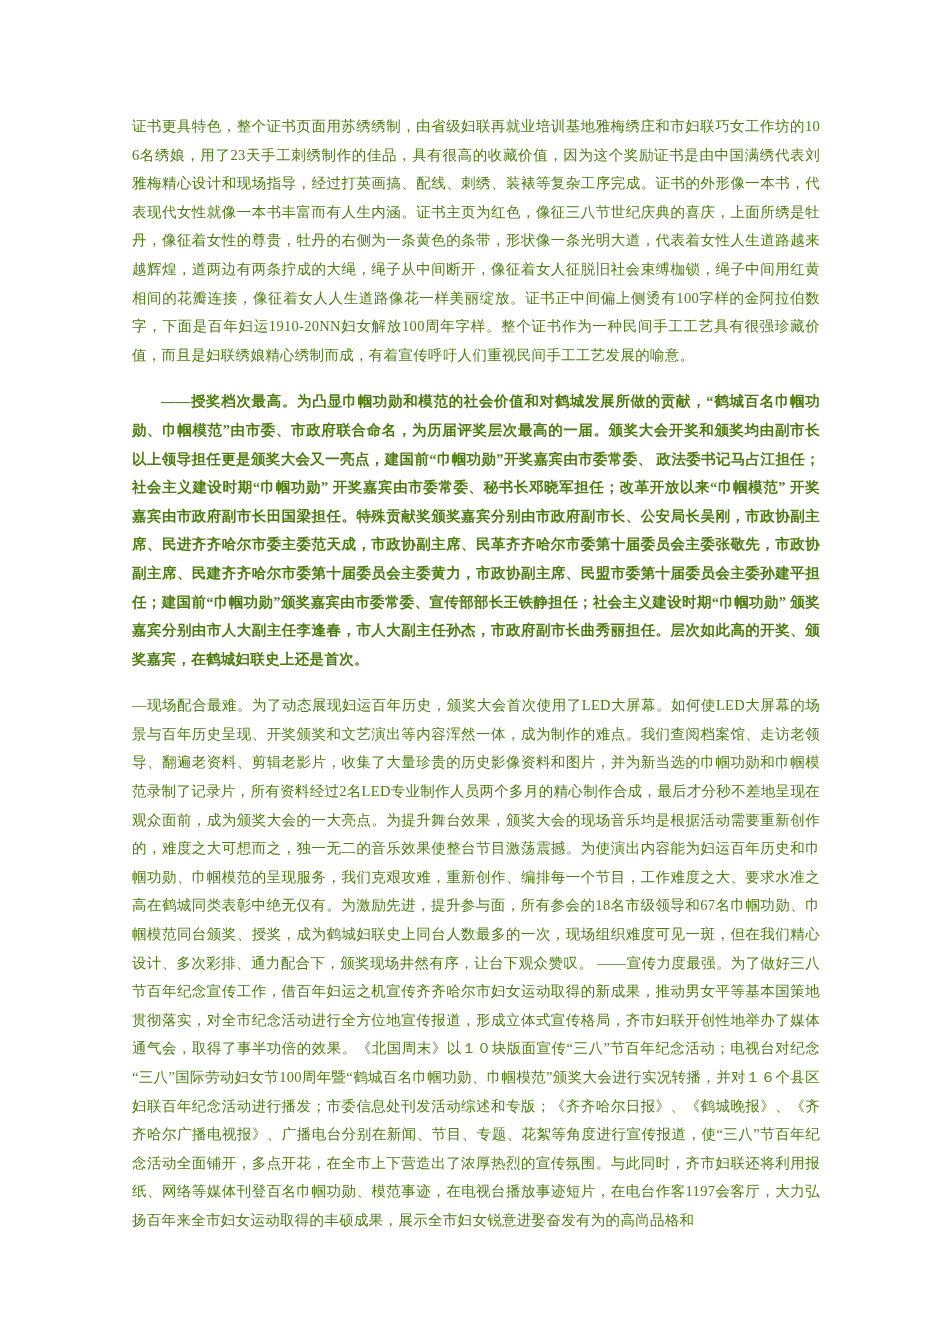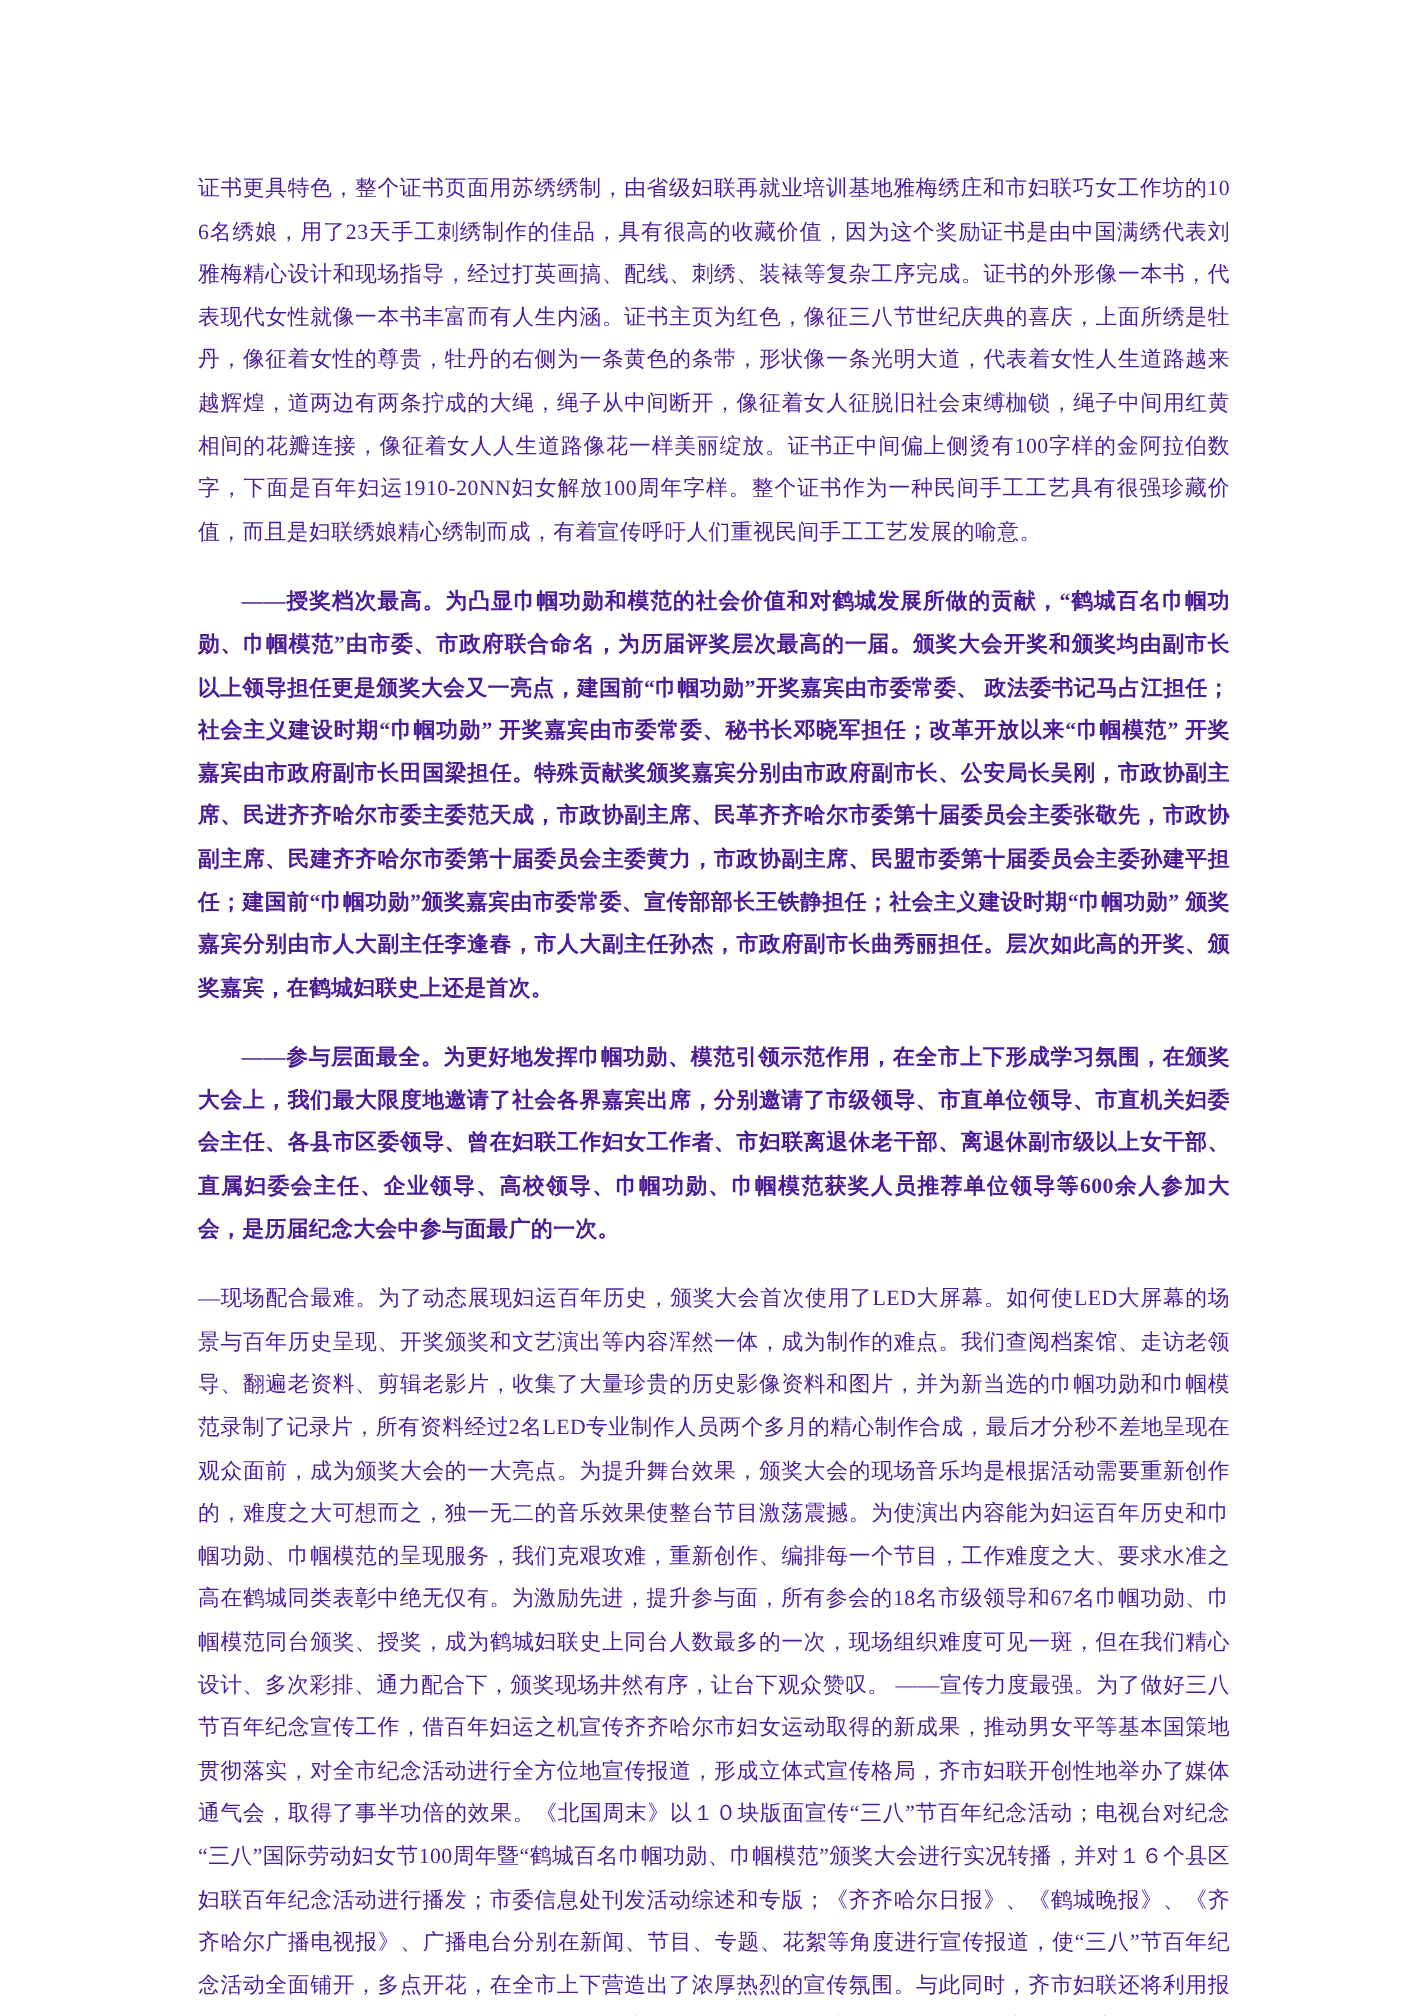--- a/index.html
+++ b/index.html
@@ -17,37 +17,36 @@
     position: absolute;
     top: 112px;
     left: 132px;
     width: 688px;
   }
   p.doc-para {
     font-family: "Liberation Serif", "DejaVu Serif", serif;
     font-size: 14.5px;
     line-height: 28.6px;
     letter-spacing: 0.3px;
-    color: #4c1d95;
+    color: #4d7c0f;
     text-align: justify;
     text-justify: inter-ideograph;
     margin: 0 0 18px 0;
     word-break: break-all;
   }
   p.doc-para.indent {
     text-indent: 2em;
     font-weight: bold;
   }
 </style>
 </head>
 <body>
 
 <div class="doc-page">
   <p class="doc-para">证书更具特色，整个证书页面用苏绣绣制，由省级妇联再就业培训基地雅梅绣庄和市妇联巧女工作坊的106名绣娘，用了23天手工刺绣制作的佳品，具有很高的收藏价值，因为这个奖励证书是由中国满绣代表刘雅梅精心设计和现场指导，经过打英画搞、配线、刺绣、装裱等复杂工序完成。证书的外形像一本书，代表现代女性就像一本书丰富而有人生内涵。证书主页为红色，像征三八节世纪庆典的喜庆，上面所绣是牡丹，像征着女性的尊贵，牡丹的右侧为一条黄色的条带，形状像一条光明大道，代表着女性人生道路越来越辉煌，道两边有两条拧成的大绳，绳子从中间断开，像征着女人征脱旧社会束缚枷锁，绳子中间用红黄相间的花瓣连接，像征着女人人生道路像花一样美丽绽放。证书正中间偏上侧烫有100字样的金阿拉伯数字，下面是百年妇运1910-20NN妇女解放100周年字样。整个证书作为一种民间手工工艺具有很强珍藏价值，而且是妇联绣娘精心绣制而成，有着宣传呼吁人们重视民间手工工艺发展的喻意。</p>
 
   <p class="doc-para indent">——授奖档次最高。为凸显巾帼功勋和模范的社会价值和对鹤城发展所做的贡献，“鹤城百名巾帼功勋、巾帼模范”由市委、市政府联合命名，为历届评奖层次最高的一届。颁奖大会开奖和颁奖均由副市长以上领导担任更是颁奖大会又一亮点，建国前“巾帼功勋”开奖嘉宾由市委常委、 政法委书记马占江担任；社会主义建设时期“巾帼功勋” 开奖嘉宾由市委常委、秘书长邓晓军担任；改革开放以来“巾帼模范” 开奖嘉宾由市政府副市长田国梁担任。特殊贡献奖颁奖嘉宾分别由市政府副市长、公安局长吴刚，市政协副主席、民进齐齐哈尔市委主委范天成，市政协副主席、民革齐齐哈尔市委第十届委员会主委张敬先，市政协副主席、民建齐齐哈尔市委第十届委员会主委黄力，市政协副主席、民盟市委第十届委员会主委孙建平担任；建国前“巾帼功勋”颁奖嘉宾由市委常委、宣传部部长王铁静担任；社会主义建设时期“巾帼功勋” 颁奖嘉宾分别由市人大副主任李逢春，市人大副主任孙杰，市政府副市长曲秀丽担任。层次如此高的开奖、颁奖嘉宾，在鹤城妇联史上还是首次。</p>
 
-  <p class="doc-para indent">——参与层面最全。为更好地发挥巾帼功勋、模范引领示范作用，在全市上下形成学习氛围，在颁奖大会上，我们最大限度地邀请了社会各界嘉宾出席，分别邀请了市级领导、市直单位领导、市直机关妇委会主任、各县市区委领导、曾在妇联工作妇女工作者、市妇联离退休老干部、离退休副市级以上女干部、直属妇委会主任、企业领导、高校领导、巾帼功勋、巾帼模范获奖人员推荐单位领导等600余人参加大会，是历届纪念大会中参与面最广的一次。</p>
 
   <p class="doc-para">
     <span>—现场配合最难。为了动态展现妇运百年历史，颁奖大会首次使用了LED大屏幕。如何使LED大屏幕的场景与百年历史呈现、开奖颁奖和文艺演出等内容浑然一体，成为制作的难点。我们查阅档案馆、走访老领导、翻遍老资料、剪辑老影片，收集了大量珍贵的历史影像资料和图片，并为新当选的巾帼功勋和巾帼模范录制了记录片，所有资料经过2名LED专业制作人员两个多月的精心制作合成，最后才分秒不差地呈现在观众面前，成为颁奖大会的一大亮点。为提升舞台效果，颁奖大会的现场音乐均是根据活动需要重新创作的，难度之大可想而之，独一无二的音乐效果使整台节目激荡震撼。为使演出内容能为妇运百年历史和巾帼功勋、巾帼模范的呈现服务，我们克艰攻难，重新创作、编排每一个节目，工作难度之大、要求水准之高在鹤城同类表彰中绝无仅有。为激励先进，提升参与面，所有参会的18名市级领导和67名巾帼功勋、巾帼模范同台颁奖、授奖，成为鹤城妇联史上同台人数最多的一次，现场组织难度可见一斑，但在我们精心设计、多次彩排、通力配合下，颁奖现场井然有序，让台下观众赞叹。 ——宣传力度最强。为了做好三八节百年纪念宣传工作，借百年妇运之机宣传齐齐哈尔市妇女运动取得的新成果，推动男女平等基本国策地贯彻落实，对全市纪念活动进行全方位地宣传报道，形成立体式宣传格局，齐市妇联开创性地举办了媒体通气会，取得了事半功倍的效果。《北国周末》以１０块版面宣传“三八”节百年纪念活动；电视台对纪念“三八”国际劳动妇女节100周年暨“鹤城百名巾帼功勋、巾帼模范”颁奖大会进行实况转播，并对１６个县区妇联百年纪念活动进行播发；市委信息处刊发活动综述和专版；《齐齐哈尔日报》、《鹤城晚报》、《齐齐哈尔广播电视报》、广播电台分别在新闻、节目、专题、花絮等角度进行宣传报道，使“三八”节百年纪念活动全面铺开，多点开花，在全市上下营造出了浓厚热烈的宣传氛围。与此同时，齐市妇联还将利用报纸、网络等媒体刊登百名巾帼功勋、模范事迹，在电视台播放事迹短片，在电台作客1197会客厅，大力弘扬百年来全市妇女运动取得的丰硕成果，展示全市妇女锐意进娶奋发有为的高尚品格和</span>
   </p>
 </div>
 
 </body></html>

